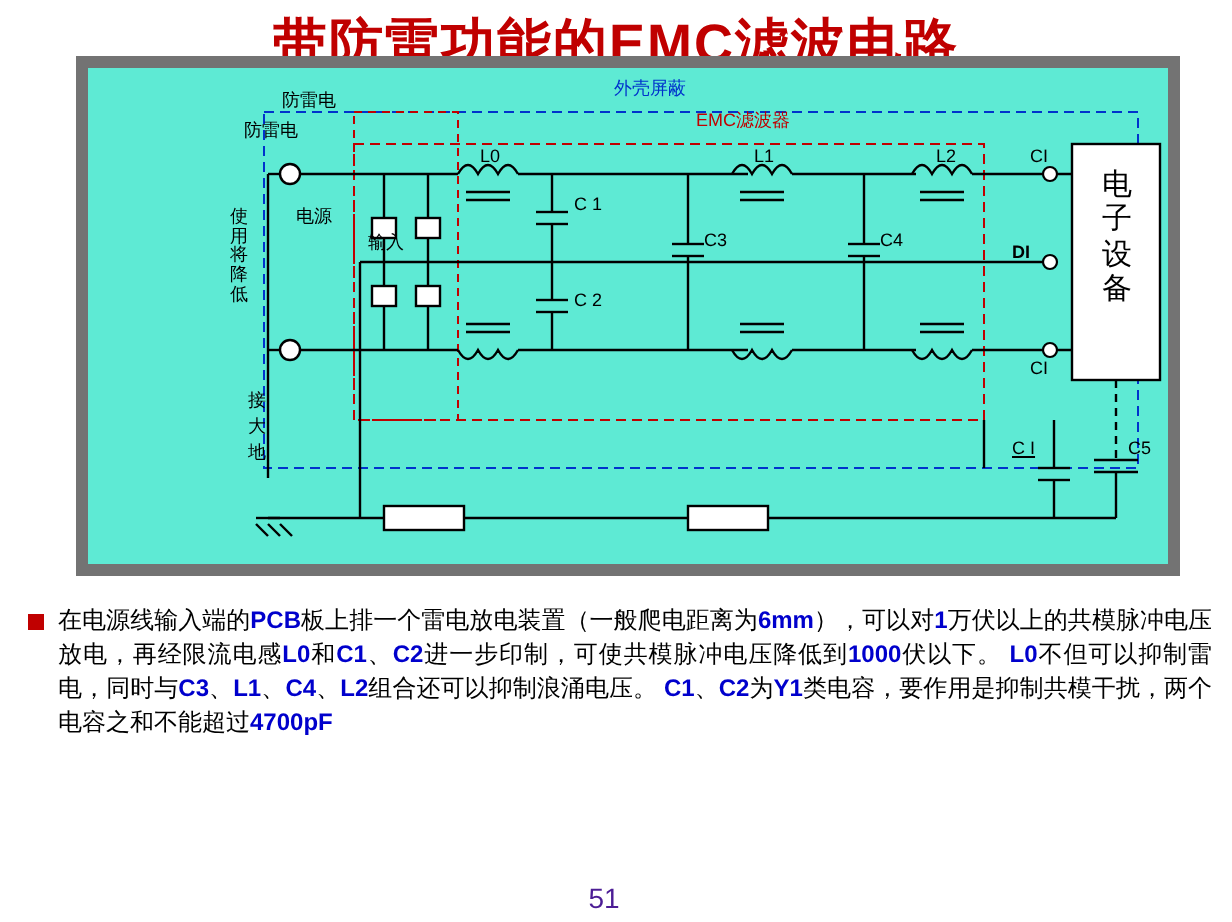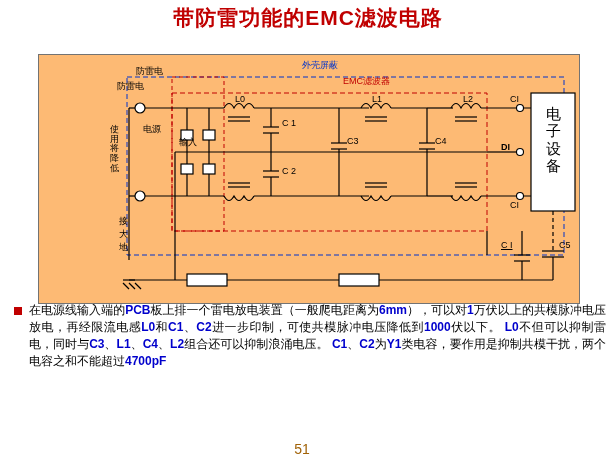--- a/index.html
+++ b/index.html
@@ -5,43 +5,43 @@
   html,body{margin:0;padding:0;}
   body{
     width:616px;height:461px;
     background:#ffffff;
     font-family:"Liberation Sans","DejaVu Sans",sans-serif;
     position:relative;
     overflow:hidden;
   }
   .title{
     position:absolute;left:0;top:4px;width:616px;text-align:center;
-    font-size:21px;font-weight:bold;color:#c00000;
+    font-size:27px;font-weight:bold;color:#c00000;
     letter-spacing:1px;
     white-space:nowrap;
   }
   .diagram{
-    position:absolute;left:38px;top:54px;width:540px;height:248px;
-    background:#fdba74;
-    border:1px solid #737373;
+    position:absolute;left:38px;top:28px;width:540px;height:248px;
+    background:#5eead4;
+    border:6px solid #737373;
   }
   .svgwrap{position:absolute;left:0;top:0;width:540px;height:248px;}
   .lbl{position:absolute;font-size:9px;color:#000;line-height:1.05;white-space:nowrap;}
   .lbl-blue{color:#0033cc;}
   .lbl-red{color:#c00000;padding-left:46px;}
   .lbl-v{width:11px;white-space:normal;word-break:break-all;text-align:center;line-height:1.08;}
 
   .bullets{position:absolute;left:14px;top:302px;width:592px;}
   .brow{display:flex;align-items:flex-start;margin-bottom:7px;}
   .bsq{width:8px;height:8px;background:#c00000;margin-top:5px;margin-right:7px;flex:0 0 8px;}
   .btxt{font-size:12px;line-height:17px;color:#000;text-align:justify;}
   .btxt b{color:#0000cc;font-weight:bold;}
   .pageno{
     position:absolute;left:0;bottom:4px;width:604px;text-align:center;
-    font-size:14px;color:#a16207;
+    font-size:14px;color:#4c1d95;
   }
 </style>
 </head>
 <body>
 
 <div class="title">带防雷功能的EMC滤波电路</div>
 
 <div class="diagram">
   <svg class="svgwrap" viewBox="0 0 540 248">
 

